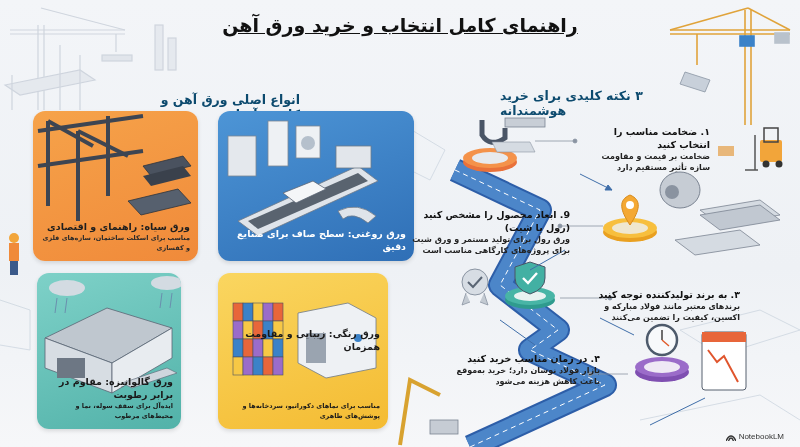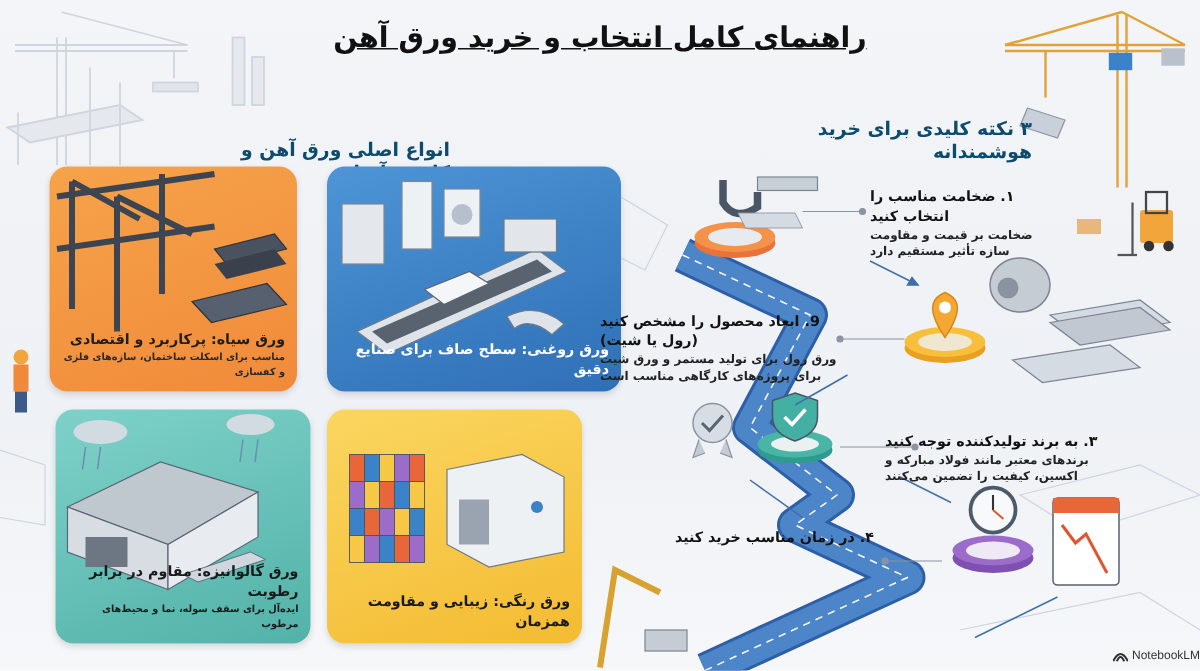--- a/index.html
+++ b/index.html
@@ -16,52 +16,52 @@
   .main-title {
     position: absolute; top: 14px; left: 0; width: 800px;
     text-align: center; font-weight: bold; font-size: 19px; direction: rtl;
     color: #111;
     text-decoration: underline;
   }
   .section-title {
     position: absolute; direction: rtl; font-weight: bold; font-size: 12.5px; color: #0c4a6e; margin-top: 11px;
   }
   .types-title { top: 81px; left: 120px; width: 180px; text-align: right; }
-  .tips-title { top: 67px; left: 500px; width: 188px; text-align: right; }
+  .tips-title { top: 77px; left: 500px; width: 188px; text-align: left; }
 
   .card {
     position: absolute; border-radius: 12px; overflow: hidden;
     box-shadow: 0 2px 4px rgba(0,0,0,0.12);
   }
   .card svg { position: absolute; inset: 0; }
   .card-text {
     position: absolute; left: 8px; right: 8px; bottom: 8px; direction: rtl; text-align: right;
   }
   .card-heading { font-weight: bold; font-size: 9.5px; line-height: 13px; }
   .card-desc { font-size: 6.5px; line-height: 10px; font-weight: bold; }
   .card-black { left: 33px; top: 111px; width: 165px; height: 150px; background: linear-gradient(160deg,#f6a34a,#f08a3a); }
   .card-black .card-heading { color: #1e1e1e; }
   .card-black .card-desc { color: #2a2a2a; }
   .card-oiled { left: 218px; top: 111px; width: 196px; height: 150px; background: linear-gradient(160deg,#4d95d6,#2f6fb6); }
   .card-oiled .card-heading, .card-oiled .card-desc { color: #ffffff; }
-  .card-galv { left: 37px; top: 273px; width: 170px; height: 156px; background: linear-gradient(160deg,#7ed1c8,#52b2a9); padding-left: 28px; }
+  .card-galv { left: 37px; top: 273px; width: 144px; height: 156px; background: linear-gradient(160deg,#7ed1c8,#52b2a9); padding-left: 28px; }
   .card-galv .card-heading, .card-galv .card-desc { color: #1a1a1a; }
   .card-color { left: 218px; top: 273px; width: 170px; height: 156px; background: linear-gradient(160deg,#fad660,#f4bb32); }
   .card-color .card-heading, .card-color .card-desc { color: #1a1a1a; margin-top: 48px; }
 
-  .tip { position: absolute; direction: rtl; text-align: left; }
+  .tip { position: absolute; direction: rtl; text-align: right; }
   .tip-heading { font-weight: bold; font-size: 9.5px; line-height: 13px; color: #111; }
   .tip-desc { font-size: 8px; line-height: 11px; color: #222; font-weight: bold; }
   .tip-1 { left: 580px; top: 125px; width: 130px; }
   .tip-2 { left: 400px; top: 208px; width: 170px; }
   .tip-3 { left: 590px; top: 288px; width: 150px; }
   .tip-4 { left: 450px; top: 352px; width: 150px; }
 
   .watermark {
-    position: absolute; right: 0; bottom: 6px; font-size: 8px; color: #333;
+    position: absolute; right: 16px; bottom: 6px; font-size: 8px; color: #333;
     display: flex; align-items: flex-end; gap: 3px; font-family: "Liberation Sans", sans-serif;
   }
 </style>
 </head>
 <body>
 
 <div class="canvas">
 
   <svg class="bg-svg" width="800" height="447" viewBox="0 0 800 447">
 
@@ -217,21 +217,21 @@
         <line x1="5" y1="20" x2="110" y2="5"></line>
         <line x1="5" y1="55" x2="110" y2="40"></line>
         <line x1="15" y1="10" x2="60" y2="35"></line>
         <line x1="45" y1="20" x2="95" y2="45"></line>
       </g>
       <path d="M110 55 L150 45 L158 55 L118 65 Z" fill="#4a525f" stroke="#2d333c" stroke-width="0.8"></path>
       <path d="M110 65 L150 55 L158 65 L118 75 Z" fill="#3a414c"></path>
       <path d="M95 90 L145 78 L158 92 L108 104 Z" fill="#56606e" stroke="#2d333c" stroke-width="0.8"></path>
     </svg>
     <div class="card-text">
-      <div class="card-heading">ورق سیاه: پرکاربرد و اقتصادی</div>
+      <div class="card-heading">ورق سیاه: راهنمای و اقتصادی</div>
       <div class="card-desc">مناسب برای اسکلت ساختمان، سازه‌های فلزی و کفسازی</div>
     </div>
   </div>
 
   <div class="card card-oiled">
     <svg width="170" height="150" viewBox="0 0 170 150">
       <rect x="10" y="25" width="28" height="40" fill="#e4e8ed" stroke="#7c8794" stroke-width="0.8"></rect>
       <rect x="50" y="10" width="20" height="45" fill="#eef1f4" stroke="#7c8794" stroke-width="0.8"></rect>
       <rect x="78" y="15" width="24" height="32" fill="#eef1f4" stroke="#7c8794" stroke-width="0.8"></rect>
       <circle cx="90" cy="32" r="7" fill="#b5c0cc"></circle>
@@ -291,37 +291,39 @@
         <rect x="35" y="84" width="10" height="18" fill="#3b82c8"></rect>
         <rect x="45" y="84" width="10" height="18" fill="#e8663a"></rect>
         <rect x="55" y="84" width="10" height="18" fill="#9b6cc9"></rect>
       </g>
       <path d="M80 40 L130 30 L158 45 L158 95 L108 105 L80 90 Z" fill="#eef1f4" stroke="#6f7a88" stroke-width="0.8"></path>
       <rect x="88" y="60" width="20" height="30" fill="#9aa4b0"></rect>
       <circle cx="140" cy="65" r="4" fill="#3b82c8"></circle>
     </svg>
     <div class="card-text">
       <div class="card-heading">ورق رنگی: زیبایی و مقاومت همزمان</div>
+      <div class="card-desc">مناسب برای نماهای دکوراتیو، سردخانه‌ها و پوشش‌های ظاهری</div>
     </div>
   </div>
 
   <div class="tip tip-1">
     <div class="tip-heading">۱. ضخامت مناسب را انتخاب کنید</div>
     <div class="tip-desc">ضخامت بر قیمت و مقاومت سازه تأثیر مستقیم دارد</div>
   </div>
   <div class="tip tip-2">
     <div class="tip-heading">9. ابعاد محصول را مشخص کنید (رول یا شیت)</div>
     <div class="tip-desc">ورق رول برای تولید مستمر و ورق شیت برای پروژه‌های کارگاهی مناسب است</div>
   </div>
   <div class="tip tip-3">
     <div class="tip-heading">۳. به برند تولیدکننده توجه کنید</div>
     <div class="tip-desc">برندهای معتبر مانند فولاد مبارکه و اکسین، کیفیت را تضمین می‌کنند</div>
   </div>
   <div class="tip tip-4">
     <div class="tip-heading">۴. در زمان مناسب خرید کنید</div>
+    <div class="tip-desc">بازار فولاد نوسان دارد؛ خرید به‌موقع باعث کاهش هزینه می‌شود</div>
   </div>
 
   <div class="watermark">
     <svg width="10" height="8" viewBox="0 0 10 8">
       <path d="M0 8 Q5 -2 10 8 M2.5 8 Q5 2 7.5 8" fill="none" stroke="#333" stroke-width="1.4"></path>
     </svg>
     <span>NotebookLM</span>
   </div>
 </div>
 

